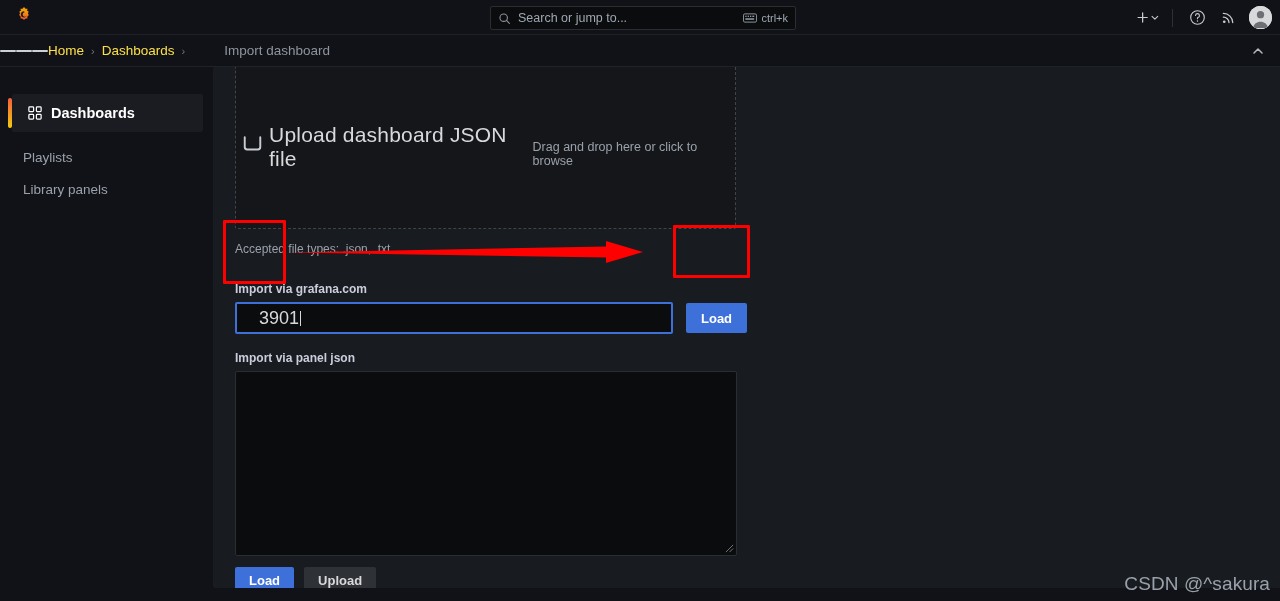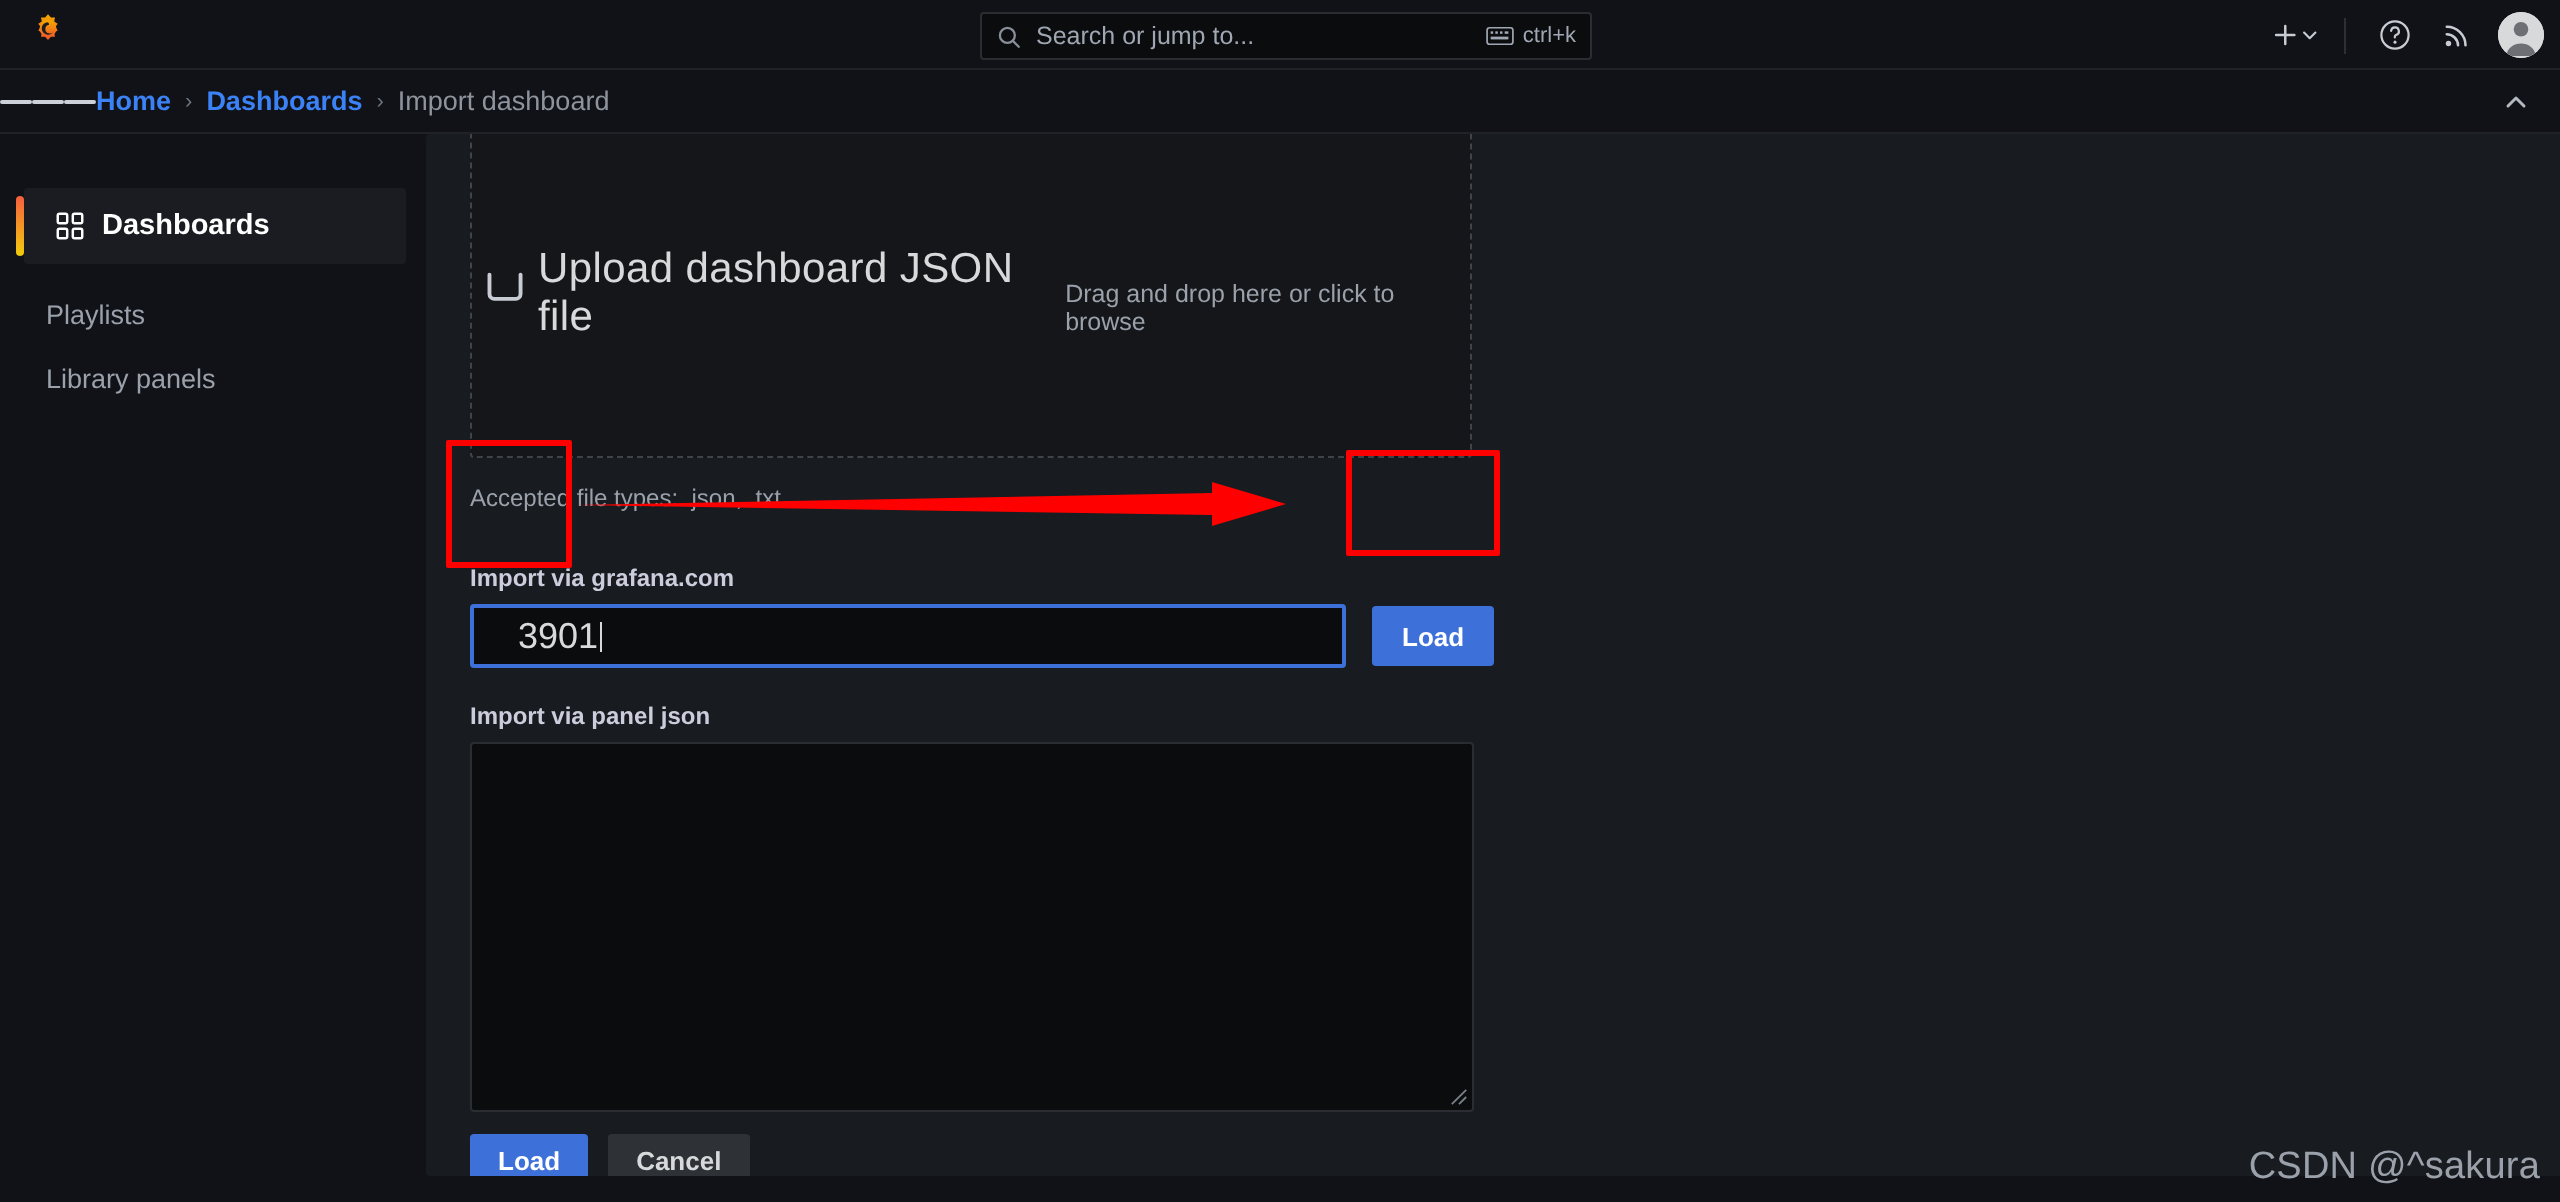--- a/index.html
+++ b/index.html
@@ -56,23 +56,23 @@
   
   .crumbbar {
     position: absolute; top: 35px; left: 0; width: 1280px; height: 32px;
     background: #111217;
     display: flex; align-items: center;
     border-bottom: 1px solid #1f2226;
   }
   .hamburger { width: 48px; display: flex; align-items: center; justify-content: center; }
   .hamburger span { display: block; width: 17px; height: 2px; background: #ccd0d7; margin: 2.5px 0; border-radius: 1px; }
   .crumbs { display: flex; align-items: center; gap: 7px; font-size: 13.5px; }
-  .crumb-link { color: #3b82f6; font-weight: bold; }
+  .crumb-link { color: #fde047; }
   .crumb-sep { color: #6e7681; font-size: 11px; }
-  .crumb-current { color: #8e949e; }
+  .crumb-current { color: #8e949e; margin-left: 32px; }
   .crumb-collapse {
     position: absolute; right: 14px; top: 8px;
     width: 16px; height: 16px; color: #b4b9c1;
   }
 
   
   .sidebar {
     position: absolute; top: 67px; left: 0; width: 213px; height: 534px;
     background: #111217;
     padding-top: 27px;
@@ -338,21 +338,21 @@
         <div class="json-area">
           <svg class="resize-grip" viewBox="0 0 10 10">
             <line x1="9" y1="1" x2="1" y2="9" stroke="#7b818b" stroke-width="1"></line>
             <line x1="9" y1="5" x2="5" y2="9" stroke="#7b818b" stroke-width="1"></line>
           </svg>
         </div>
       </div>
 
       <div class="btn-row">
         <button class="btn btn-primary">Load</button>
-        <button class="btn btn-secondary">Cancel</button>
+        <button class="btn btn-secondary">Upload</button>
       </div>
 
     </div>
   </div>
 
   <div class="anno anno-rect-input"></div>
   <div class="anno anno-rect-load"></div>
   <svg class="anno anno-arrow" viewBox="0 0 355 28">
     <polygon points="0,14.5 318,8.5 318,3 355,14 318,25 318,19.5" fill="#fe0000"></polygon>
   </svg>

